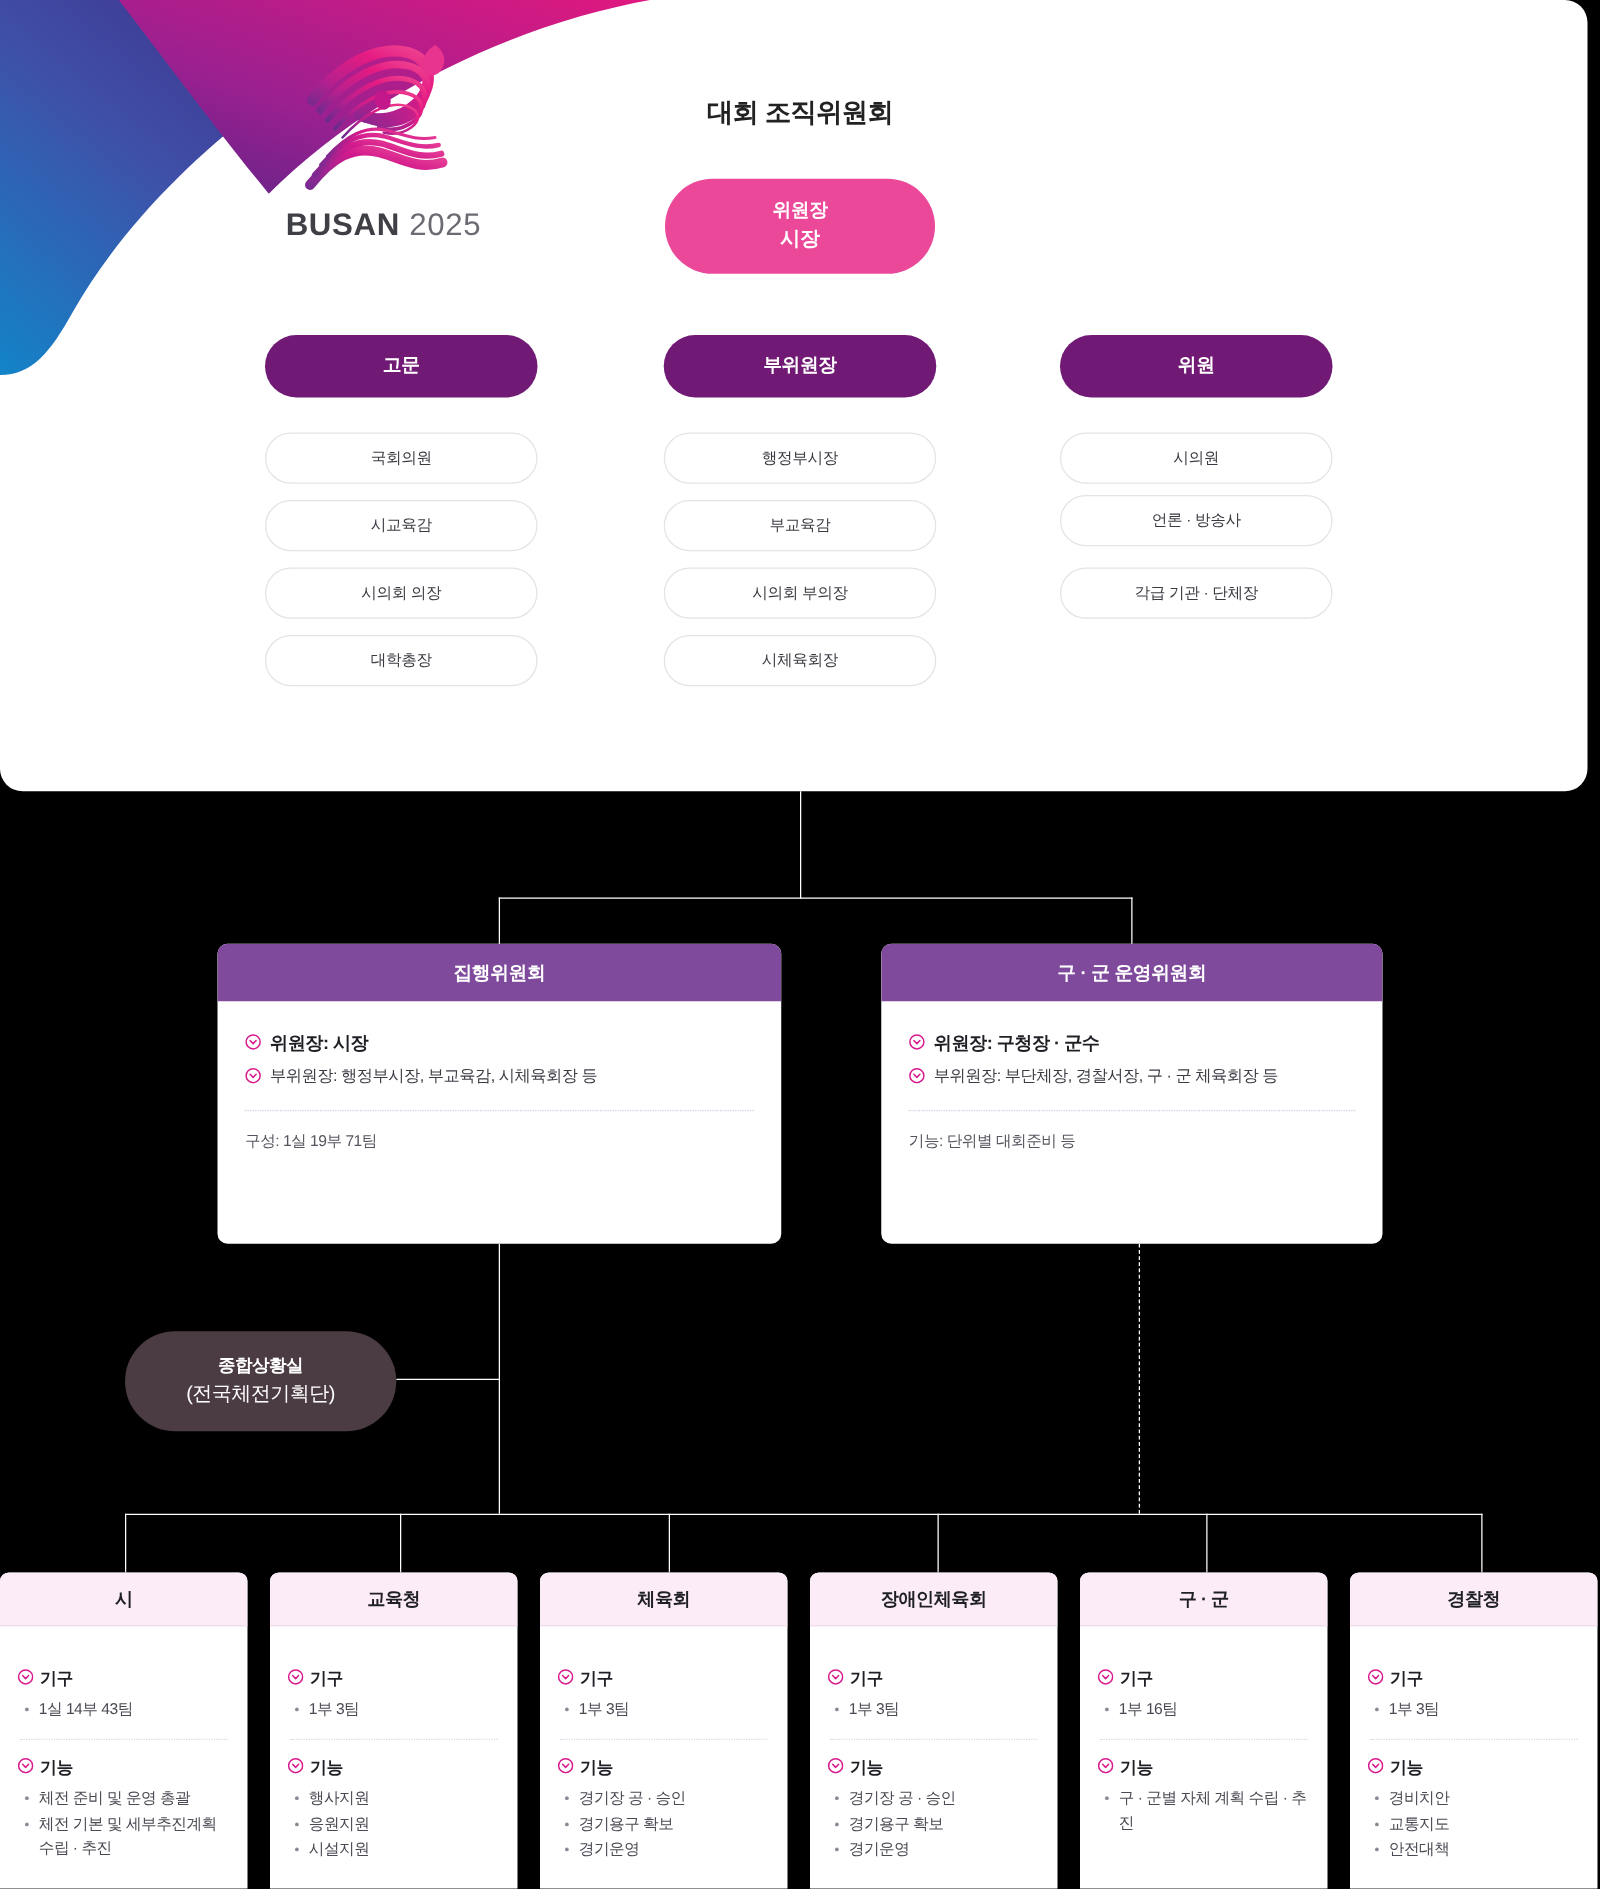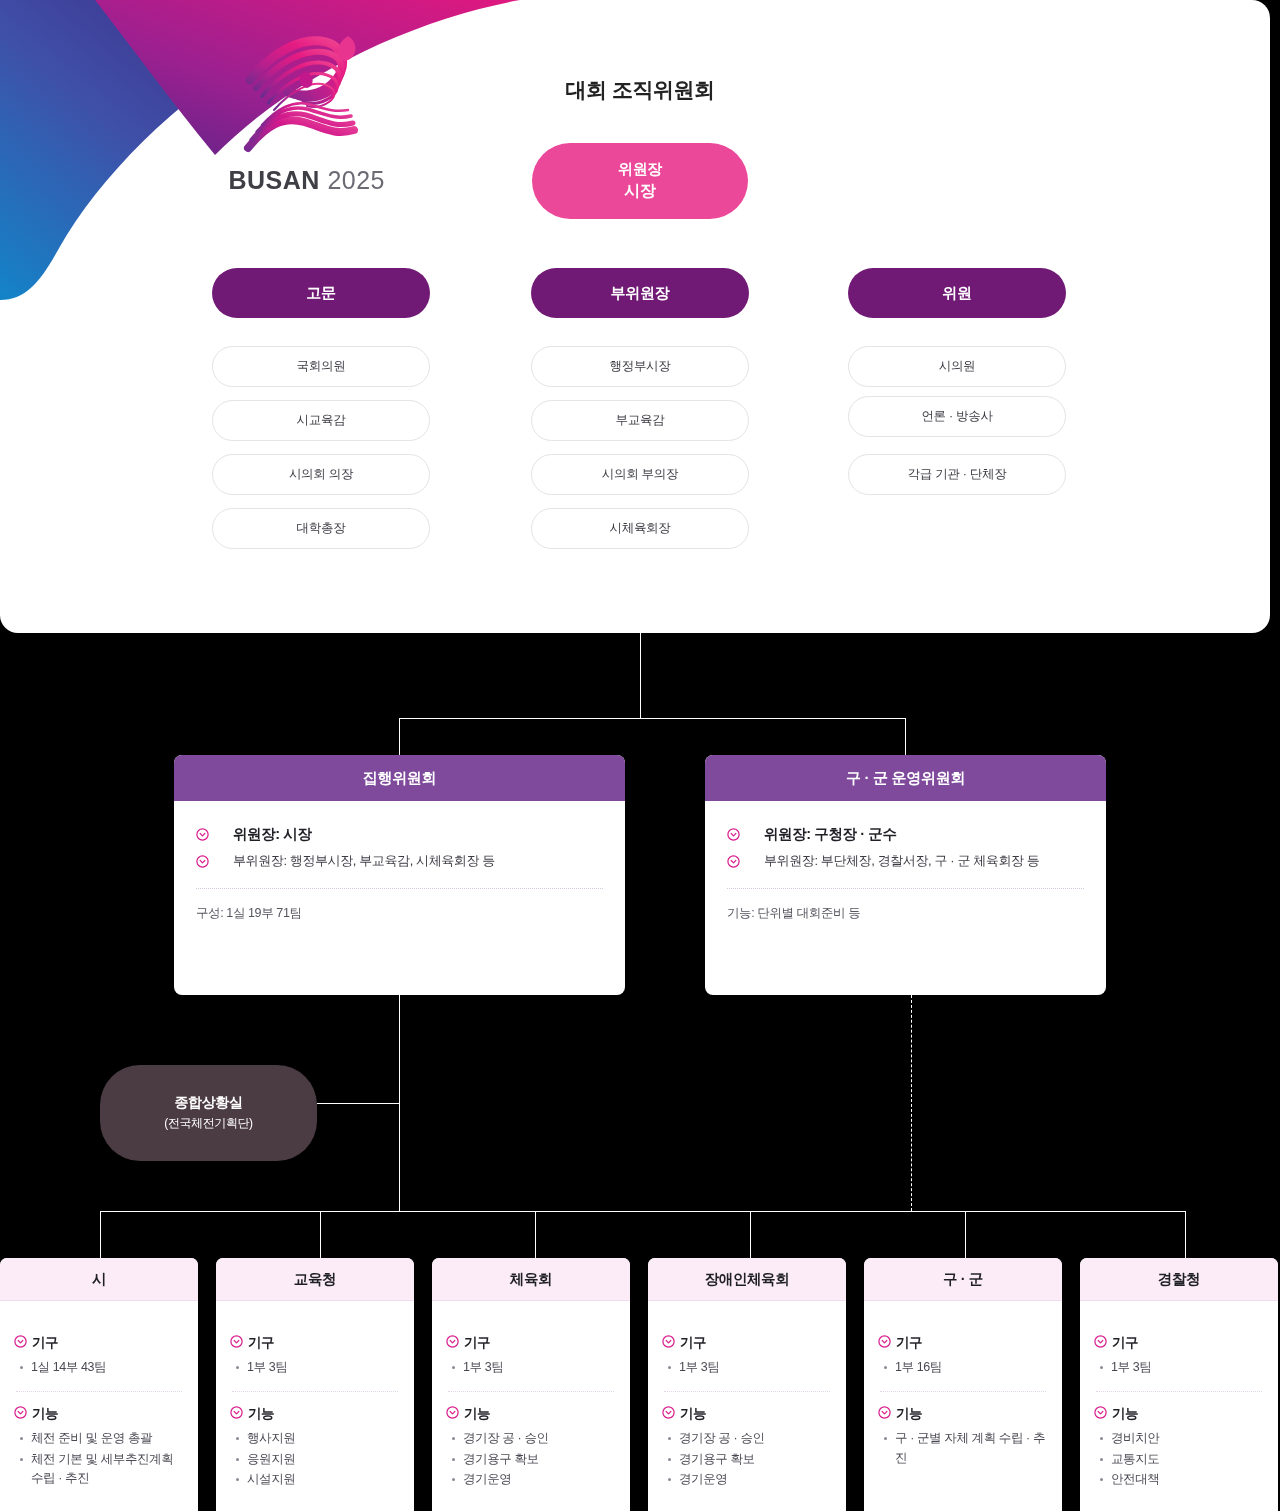--- a/index.html
+++ b/index.html
@@ -140,21 +140,21 @@
     letter-spacing: -0.3px;
     display: flex;
     align-items: center;
     justify-content: center;
   }
   .comm-body { padding: 24px 22px 22px 22px; }
 
   .bullet-row {
     display: flex;
     align-items: flex-start;
-    gap: 24px;
+    gap: 7px;
     margin-bottom: 7px;
   }
   .bullet-row .btxt { letter-spacing: -0.4px; }
   .bullet-row.strong .btxt { font-size: 14.5px; font-weight: bold; color: #1f1f26; }
   .bullet-row.normal .btxt { font-size: 13px; color: #3b3b44; }
 
   .chev-ico { flex: 0 0 auto; margin-top: 2px; }
 
   .divider-dot {
     border-top: 1px dotted #d6c8de;
@@ -164,32 +164,32 @@
     font-size: 12.5px;
     color: #55555f;
     letter-spacing: -0.4px;
     line-height: 1.65;
   }
 
   
   .sit-room {
     position: absolute;
     left: 100px; top: 1065px;
-    width: 217px; height: 96px;
+    width: 217px; height: 80px;
     background: #4b3b42;
     border-radius: 40px;
     display: flex;
     flex-direction: column;
     align-items: center;
     justify-content: center;
     color: #ffffff;
     text-align: center;
   }
   .sit-room .sr-main { font-size: 14px; font-weight: bold; letter-spacing: -0.4px; }
-  .sit-room .sr-sub  { font-size: 12px; letter-spacing: -0.4px; margin-top: 3px; }
+  .sit-room .sr-sub  { font-size: 16px; letter-spacing: -0.4px; margin-top: 3px; }
 
   
   .org-card {
     position: absolute;
     top: 1258px;
     width: 198px;
     height: 253px;
     background: #ffffff;
     border-radius: 7px 7px 0 0;
     overflow: hidden;

